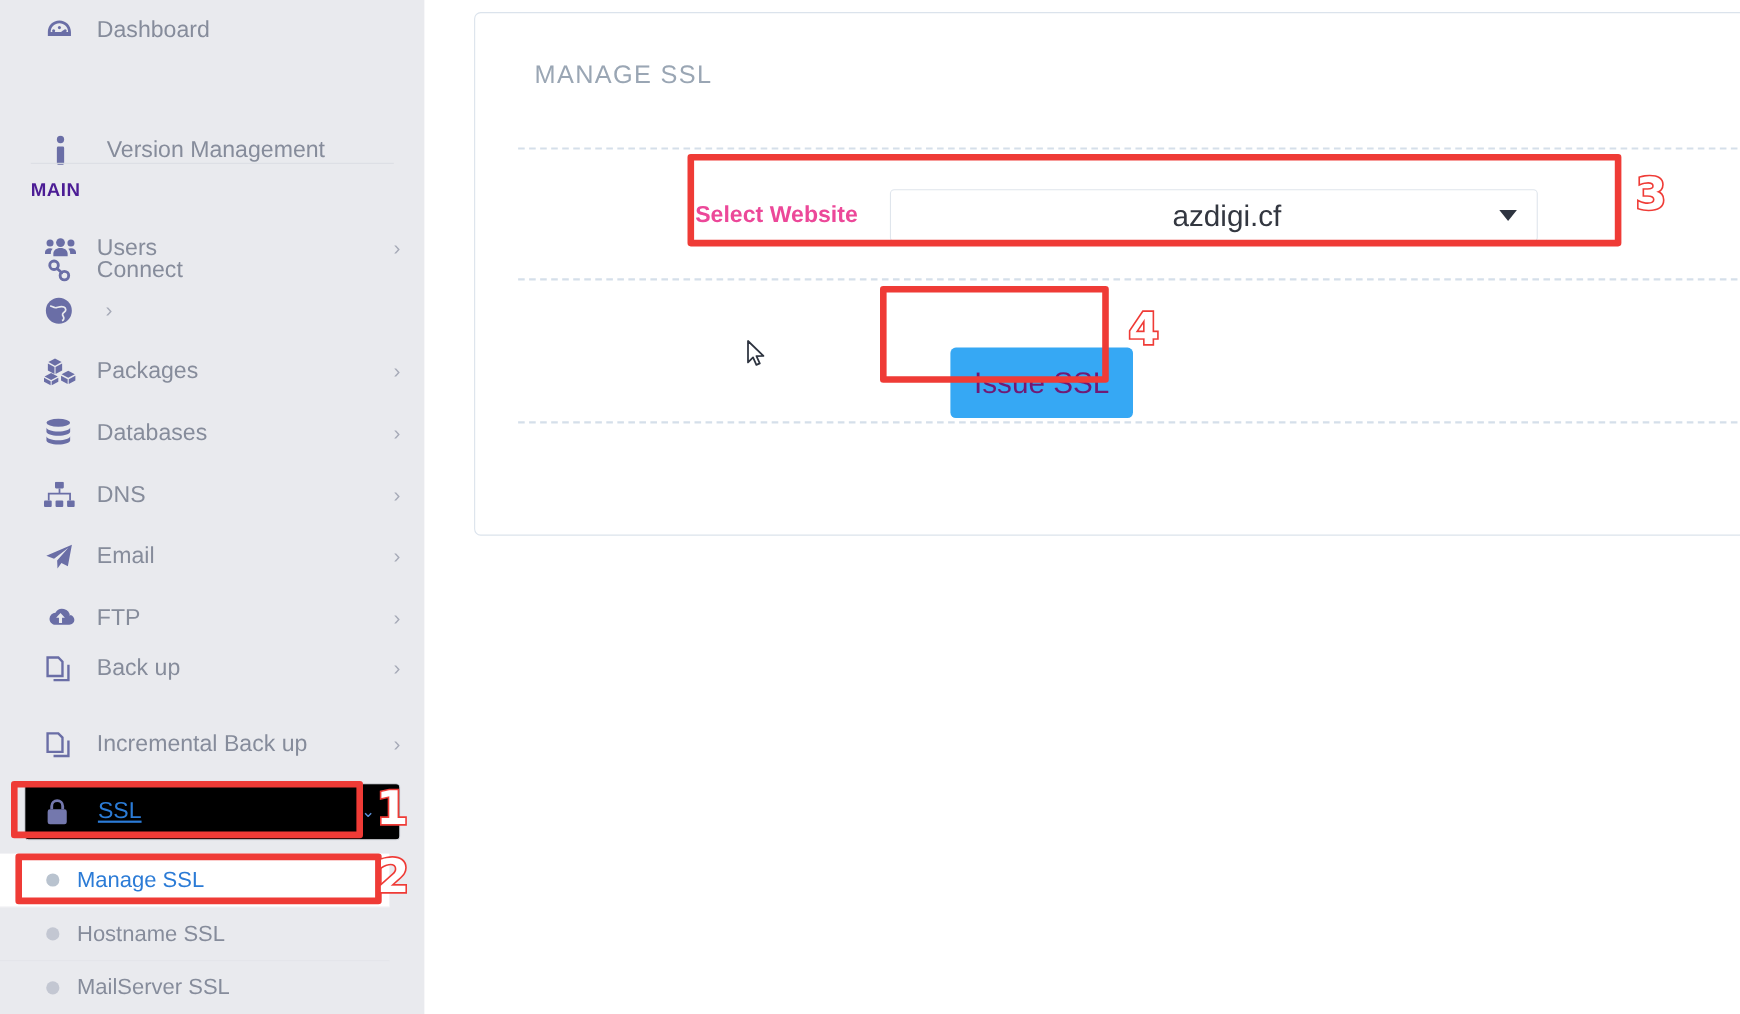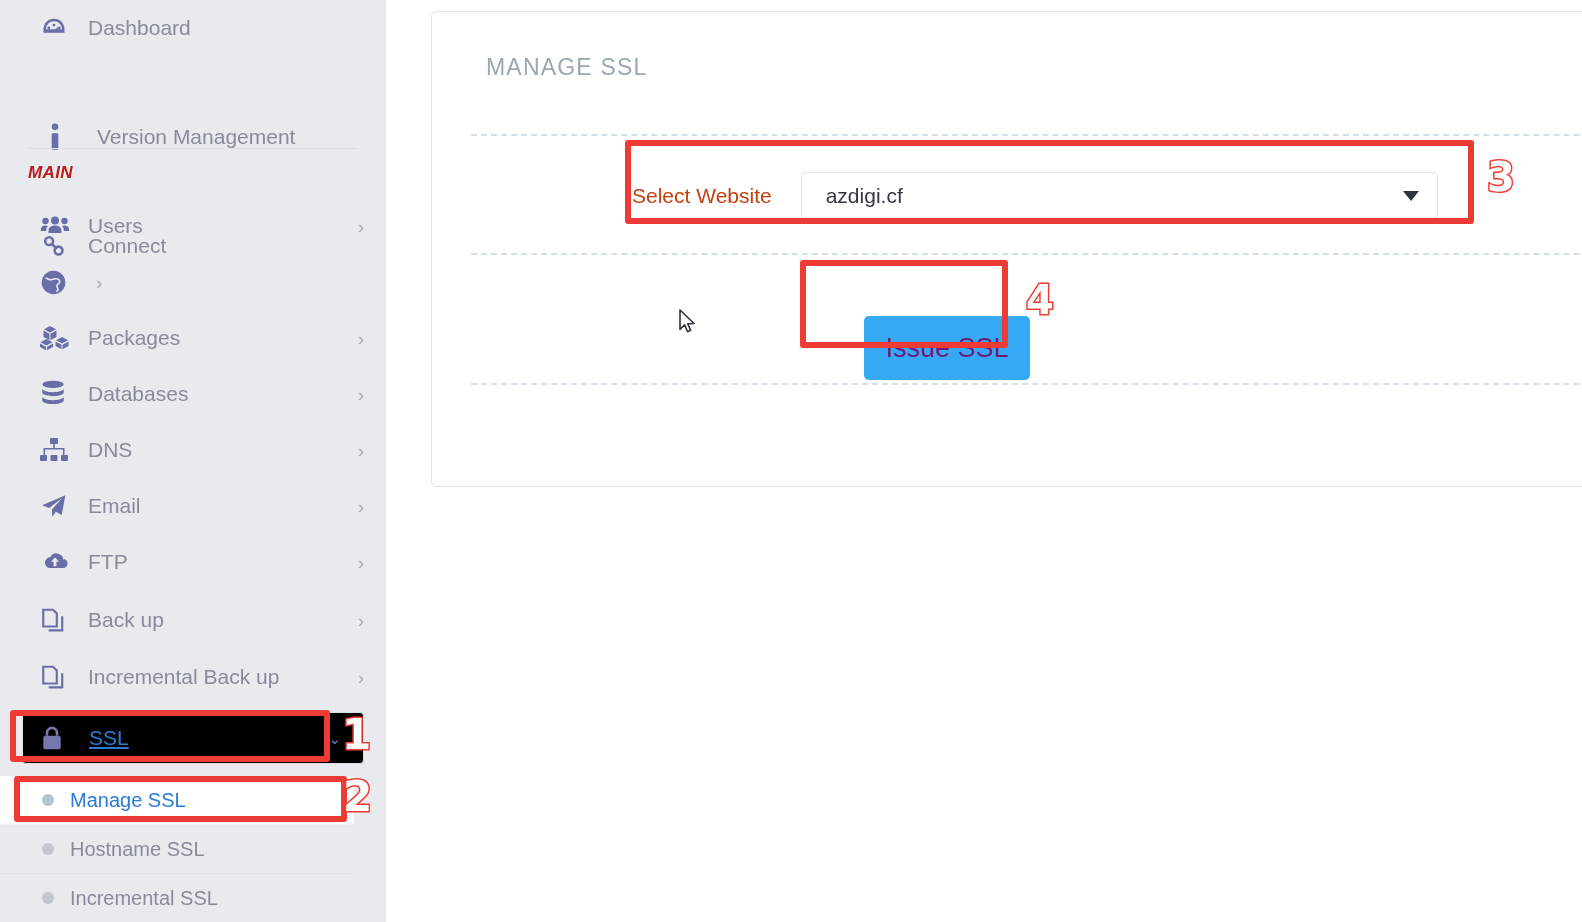--- a/index.html
+++ b/index.html
@@ -101,34 +101,35 @@
     border-top: 2px dashed #d5dfea;
     height: 0;
   }
   .d1 { top: 122px; }
   .d2 { top: 241px; }
   .d3 { top: 371px; }
 
   .form-row { position: absolute; display: flex; align-items: center; }
   .row-select { left: 200px; top: 160px; }
   .field-label {
-    font-size: 21px; color: #c2410c; font-weight: normal;
+    font-size: 21px; color: #ec4899; font-weight: bold;
     margin-right: 29px; white-space: nowrap;
   }
   .select-box {
     position: relative;
-    width: 637px; height: 48px;
+    width: 589px; height: 48px;
     border: 1px solid #dfe5ec;
     border-radius: 4px;
     background: #ffffff;
     box-sizing: border-box;
     display: flex; align-items: center;
     padding-left: 24px;
-    font-size: 21px;
+    font-size: 27px;
     color: #333740;
+    justify-content: center;
   }
   .select-caret {
     position: absolute; right: 18px; top: 50%;
     transform: translateY(-50%);
     width: 0; height: 0;
     border-left: 8px solid transparent;
     border-right: 8px solid transparent;
     border-top: 10px solid #2e3440;
   }
 
@@ -210,21 +211,21 @@
         <svg width="28" height="26" viewBox="0 0 24 24" fill="none" stroke="currentColor" stroke-width="2.4">
           <circle cx="7.5" cy="7.5" r="3.6"></circle>
             <circle cx="16.2" cy="16.2" r="3.6"></circle>
           <path d="M10 10.2l4 3.6" stroke-linecap="round"></path>
         </svg>
       </span>
       <span class="lbl">Connect</span>
     </div>
 
     <div style="position:absolute;top:148px;left:28px;right:28px;border-top:1px solid #dcdee4;"></div>
-    <div style="position:absolute;top:163px;left:28px;font-size:17px;font-weight:bold;color:#b91c1c;letter-spacing:.4px;font-style:italic;">MAIN</div>
+    <div style="position:absolute;top:163px;left:28px;font-size:17px;font-weight:bold;color:#4c1d95;letter-spacing:.4px;">MAIN</div>
 
     <div class="nav-item" style="position:absolute;top:198px;left:0;right:0">
       <span class="ico">
         <svg width="30" height="24" viewBox="0 0 30 24" fill="currentColor">
           <circle cx="15" cy="6.5" r="4"></circle>
             <circle cx="5.5" cy="7" r="3.2"></circle>
             <circle cx="24.5" cy="7" r="3.2"></circle>
           <path d="M15 11.5c-4 0-6.5 2.2-6.5 5.2V19h13v-2.3c0-3-2.5-5.2-6.5-5.2z"></path>
           <path d="M5.5 11.6c-2.8 0-4.6 1.6-4.6 3.8V17h5.3v-.6c0-1.7.6-3.2 1.7-4.3-.7-.3-1.5-.5-2.4-.5z"></path>
           <path d="M24.5 11.6c2.8 0 4.6 1.6 4.6 3.8V17h-5.3v-.6c0-1.7-.6-3.2-1.7-4.3.7-.3 1.5-.5 2.4-.5z"></path>
@@ -302,21 +303,21 @@
       <span class="ico">
         <svg width="30" height="24" viewBox="0 0 30 22" fill="currentColor">
           <path d="M23.5 9.2A7 7 0 0010.4 6 5.6 5.6 0 005 11.4c0 3.1 2.5 5.6 5.6 5.6h12.4c2.6 0 4.6-2 4.6-4.5 0-2.2-1.6-4-3.7-4.4z"></path>
           <path d="M15 6.2l4 4.5h-2.6v4.6h-2.8v-4.6H11z" fill="#e9eaee"></path>
         </svg>
       </span>
       <span class="lbl">FTP</span>
       <span class="chev">›</span>
     </div>
 
-    <div class="nav-item" style="position:absolute;top:592px;left:0;right:0">
+    <div class="nav-item" style="position:absolute;top:580px;left:0;right:0">
       <span class="ico">
         <svg width="26" height="26" viewBox="0 0 24 24" fill="none" stroke="currentColor" stroke-width="2">
           <path d="M3 2.5h9l3.5 3.5v12H3z"></path>
             <path d="M8 21.5h12.5v-13"></path>
         </svg>
       </span>
       <span class="lbl">Back up</span>
       <span class="chev">›</span>
     </div>
 
@@ -345,21 +346,21 @@
     <div class="sub-item active" style="position:absolute;top:776px;left:0;right:0">
       <span class="dot"></span>
       <span>Manage SSL</span>
     </div>
     <div class="sub-item" style="position:absolute;top:825px;left:0;right:0">
       <span class="dot"></span>
       <span>Hostname SSL</span>
     </div>
     <div class="sub-item" style="position:absolute;top:874px;left:0;right:0">
       <span class="dot"></span>
-      <span>Incremental SSL</span>
+      <span>MailServer SSL</span>
     </div>
   </div>
 
   <div class="main">
     <div class="card">
 
       <div class="card-title">MANAGE SSL</div>
 
       <div class="divider d1"></div>
       <div class="divider d2"></div>

